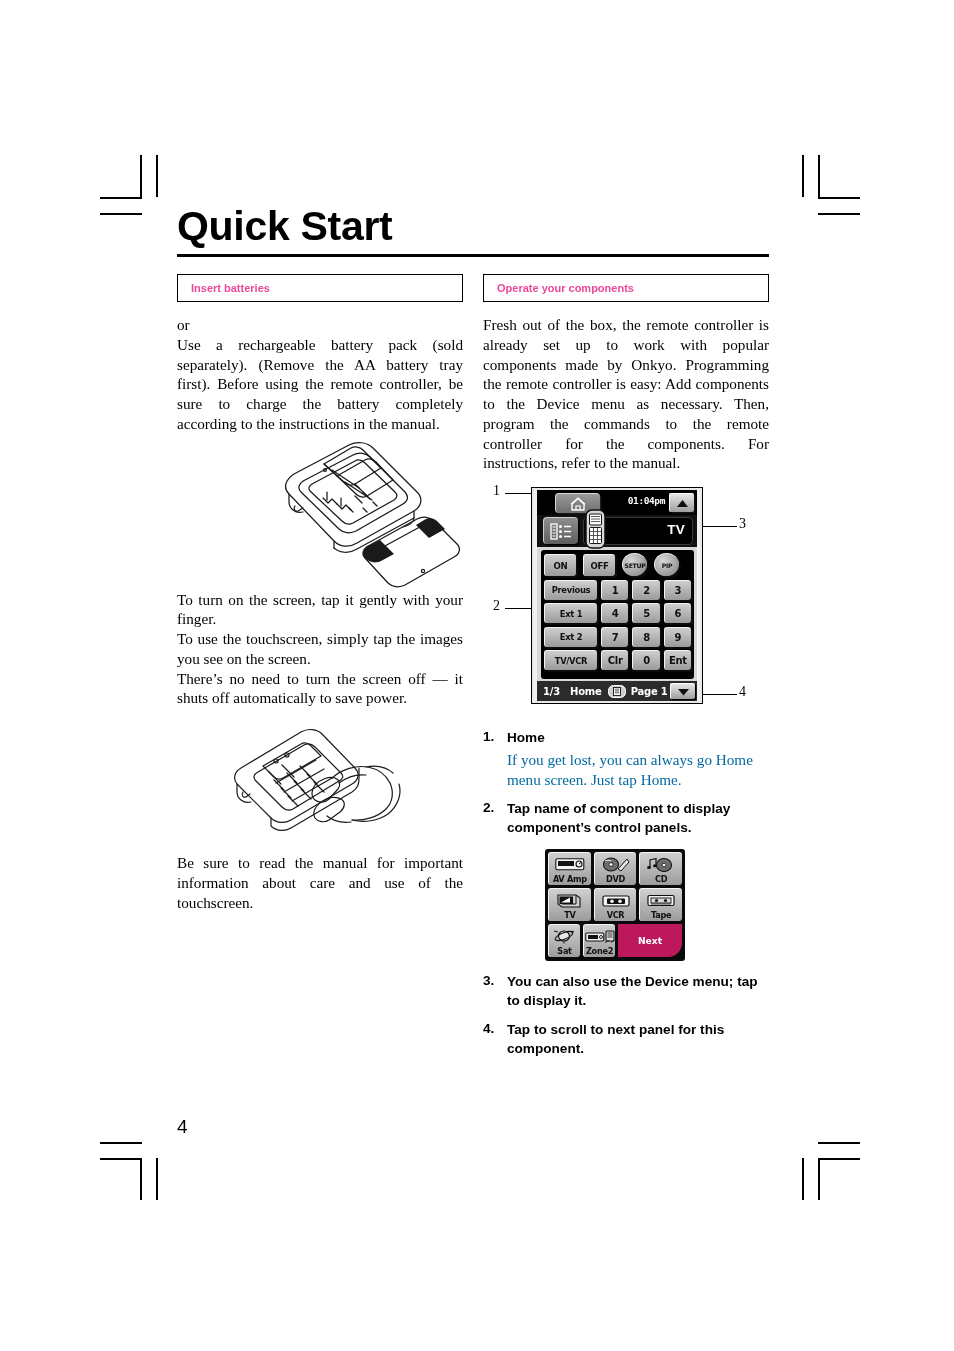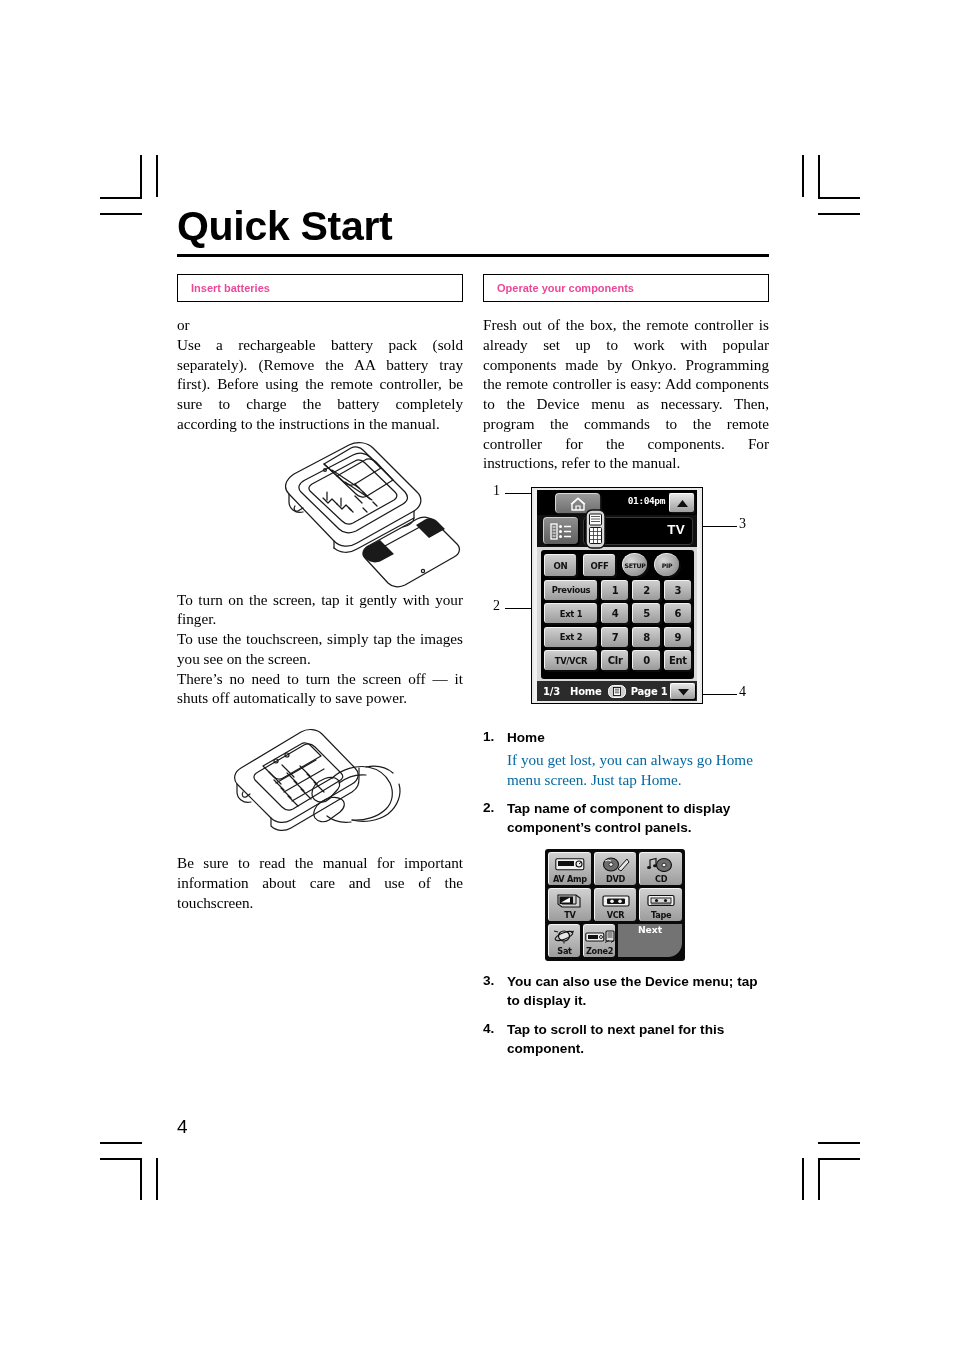--- a/index.html
+++ b/index.html
@@ -267,22 +267,22 @@
   }
   .dmkey .lbl {
     font-family:"DejaVu Sans", sans-serif;
     font-weight:bold; font-size:8.2px; color:#111;
     letter-spacing:-0.3px;
     line-height:1; padding-bottom:1.5px;
   }
   .dmkey .ic { flex:1; display:flex; align-items:center; justify-content:center; padding-top:2px; }
   .dmnext {
     flex:2.06;
-    background:#737373;
-    display:flex; justify-content:center;
+    background:#be185d;
+    display:flex; align-items:center; justify-content:center;
     border-radius:0 0 14px 0;
   }
   .dmnext .lbl {
     font-family:"DejaVu Sans", sans-serif;
     font-weight:bold; font-size:9.2px; color:#fff;
   }
 
   .pagenum {
     position:absolute;
     left:177px; top:1116px;

